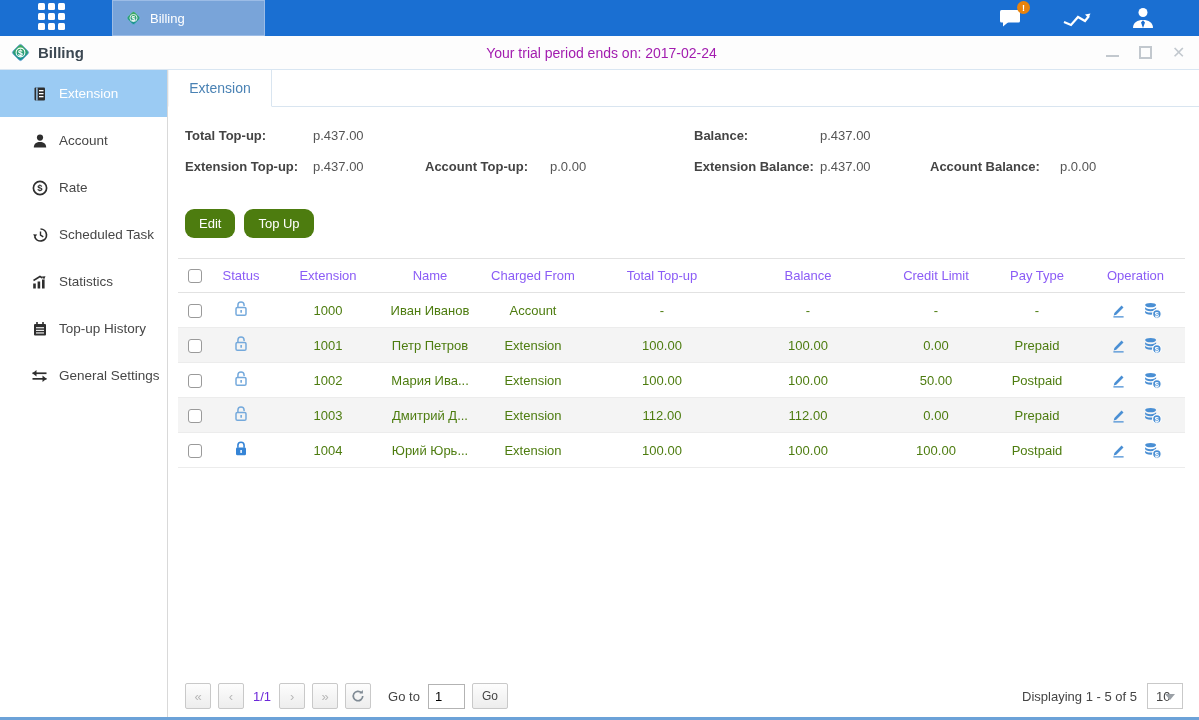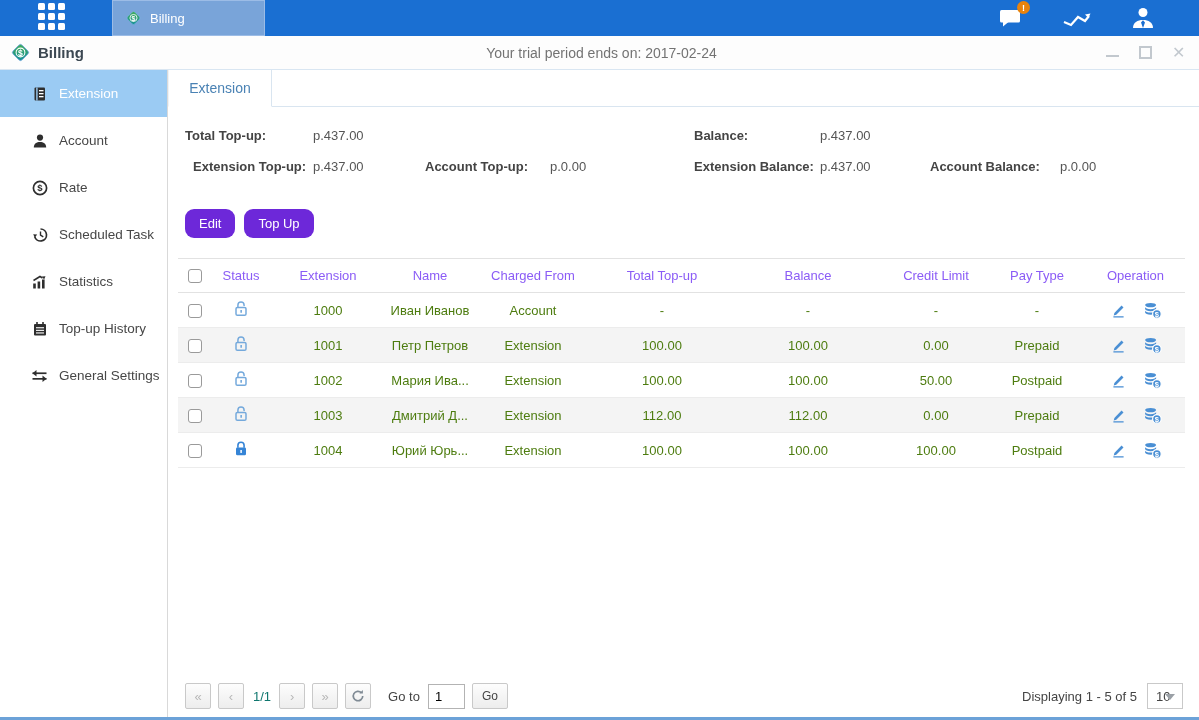--- a/index.html
+++ b/index.html
@@ -21,21 +21,21 @@
   .top-icon { position:relative; width:32px; height:26px; display:flex;
     align-items:center; justify-content:center; cursor:pointer; }
   .badge { position:absolute; top:-4px; right:-3px; width:13px; height:13px;
     border-radius:50%; background:#e8830d; color:#fff; font-size:9px; font-weight:bold;
     display:flex; align-items:center; justify-content:center; }
 
   
   .titlebar { height:34px; background:#fdfdfd; border-bottom:1px solid #d9e6f2;
     display:flex; align-items:center; position:relative; padding:0 14px 0 10px; }
   .titlebar .wtitle { font-size:15px; font-weight:bold; color:#3c4852; margin-left:7px; }
-  .trial { position:absolute; left:4px; right:0; text-align:center; color:#737373; font-size:14px; }
+  .trial { position:absolute; left:4px; right:0; text-align:center; color:#a21caf; font-size:14px; }
   .winctl { margin-left:auto; display:flex; gap:20px; align-items:center; z-index:2; }
   .winctl .wc { width:13px; height:13px; position:relative; cursor:pointer; }
   .wc-min { border-bottom:2px solid #c2c8ce; height:8px !important; }
   .wc-max { border:2px solid #c2c8ce; }
   .wc-close { color:#c2c8ce; font-size:16px; line-height:13px; }
 
   
   .main { display:flex; height:647px; }
   .sidebar { width:168px; border-right:1px solid #d9d9d9; background:#fff; flex-shrink:0; }
   .side-item { height:47px; display:flex; align-items:center; gap:11px;
@@ -55,42 +55,42 @@
     border-bottom:1px solid #fff; cursor:pointer; }
 
   
   .summary { position:relative; height:76px; margin:14px 14px 0 17px; font-size:13px;text-decoration:underline; }
   .summary .lab { font-weight:bold; color:#444; position:absolute; }
   .summary .val { color:#555; position:absolute; }
   .r1 { top:7px; } .r2 { top:38px; }
 
   
   .btnrow { margin:12px 0 0 17px; display:flex; gap:9px; }
-  .btn-blue { background:#6d28d9; color:#fff; border:none; font-size:13px;
+  .btn-blue { background:#4d7c0f; color:#fff; border:none; font-size:13px;
     padding:7px 14px; border-radius:9px; cursor:pointer; font-family:inherit; }
 
   
   table { border-collapse:collapse; table-layout:fixed; width:1007px;
     margin:20px 0 0 10px; font-size:13px; }
   thead td { height:34px; color:#8b5cf6; border-top:1px solid #e2e2e2; border-bottom:1px solid #e2e2e2; }
   tbody td { height:35px; color:#4d7c0f; border-bottom:1px solid #ececec; }
   td { text-align:center; overflow:hidden; white-space:nowrap; }
   tbody tr:nth-child(even) { background:#f4f4f4; }
   .cb { width:14px; height:14px; border:1px solid #9a9a9a; border-radius:3px;
     background:#fff; display:inline-block; vertical-align:middle; cursor:pointer; }
   .ops { display:flex; justify-content:center; gap:16px; align-items:center; }
   .op { cursor:pointer; display:inline-flex; }
 
   
   .pagebar { position:absolute; bottom:7px; left:17px; right:16px; height:28px;
     display:flex; align-items:center; font-size:13px; color:#444; }
   .pg-btn { width:26px; height:26px; border:1px solid #c9c9c9; border-radius:2px;
     background:linear-gradient(#fdfdfd,#ededed); color:#b8b8b8; display:flex;
     align-items:center; justify-content:center; margin-right:7px; font-size:13px; cursor:pointer; }
-  .pg-ind { margin:0 8px 0 2px; color:#0f766e; }
+  .pg-ind { margin:0 8px 0 2px; color:#6d28d9; }
   .goto-lbl { margin:0 8px 0 10px; }
   .goto-input { width:37px; height:25px; border:1px solid #b3b3b3; font-size:13px;
     text-align:left; padding-left:6px; font-family:inherit; }
   .go-btn { height:26px; border:1px solid #c9c9c9; border-radius:2px; padding:0 9px;
     background:linear-gradient(#fdfdfd,#ededed); font-size:12px; color:#444;
     margin-left:7px; cursor:pointer; font-family:inherit; }
   .pg-right { margin-left:auto; display:flex; align-items:center; gap:10px; }
   .psize { width:36px; height:26px; border:1px solid #c9c9c9; display:flex;
     align-items:center; padding-left:8px; cursor:pointer; position:relative; }
   .psize .caret { position:absolute; right:7px; top:10px; width:0; height:0;
@@ -264,21 +264,21 @@
         <span>Extension</span>
       </div>
     </div>
 
     <div class="summary">
       <span class="lab r1" style="left:0">Total Top-up:</span>
       <span class="val r1" style="left:128px">p.437.00</span>
       <span class="lab r1" style="left:509px">Balance:</span>
       <span class="val r1" style="left:635px">p.437.00</span>
 
-      <span class="lab r2" style="left:8px">Extension Top-up:</span>
+      <span class="lab r2" style="left:0">Extension Top-up:</span>
       <span class="val r2" style="left:128px">p.437.00</span>
       <span class="lab r2" style="left:240px">Account Top-up:</span>
       <span class="val r2" style="left:365px">p.0.00</span>
       <span class="lab r2" style="left:509px">Extension Balance:</span>
       <span class="val r2" style="left:635px">p.437.00</span>
       <span class="lab r2" style="left:745px">Account Balance:</span>
       <span class="val r2" style="left:875px">p.0.00</span>
     </div>
 
     <div class="btnrow">

